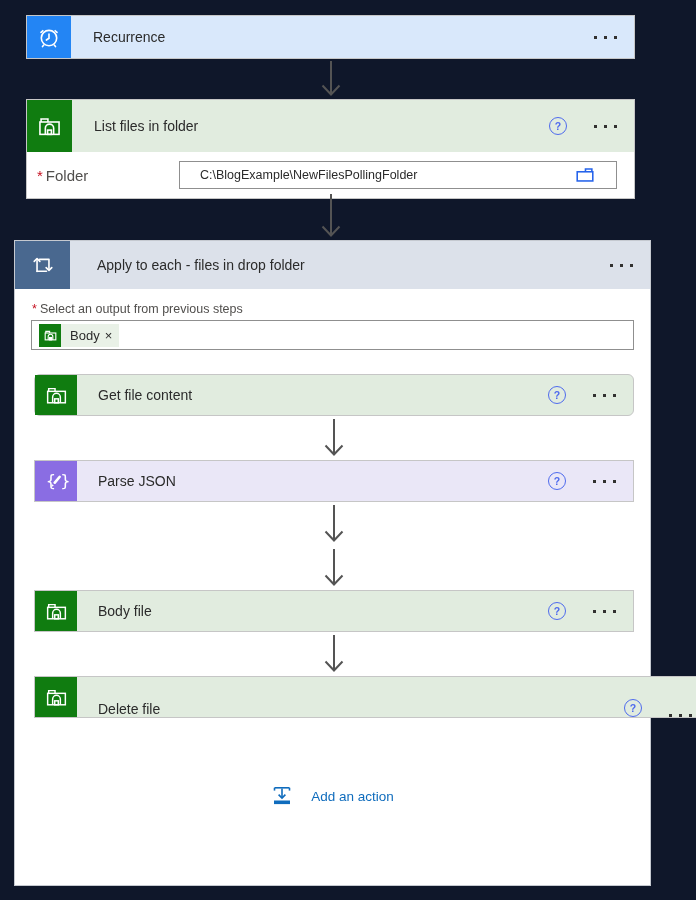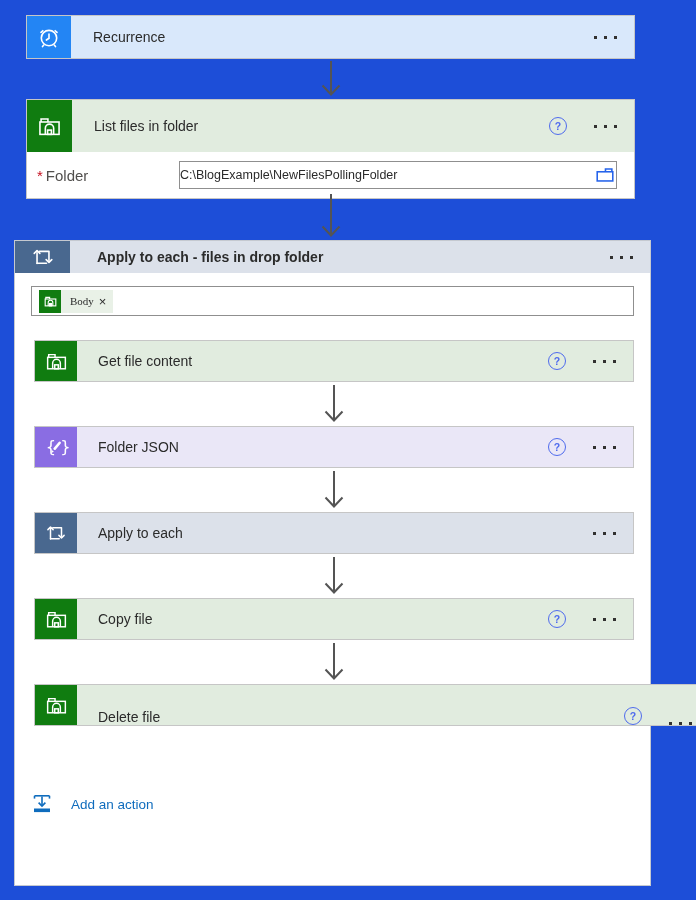--- a/index.html
+++ b/index.html
@@ -1,16 +1,16 @@
 <!DOCTYPE html>
 <html><head>
 <meta charset="utf-8">
 <style>
   html,body{margin:0;padding:0;background:#f4f5f6;}
-  .canvas{position:relative;width:696px;height:900px;background:#1d4ed8;
+  .canvas{position:relative;width:696px;height:900px;background:#0f172a;
           font-family:"Liberation Sans",sans-serif;overflow:hidden;}
   
   .card{display:flex;align-items:center;background:#fff;border:1px solid #c6c6c6;box-sizing:border-box;}
   .tile{height:100%;flex:0 0 auto;display:flex;align-items:center;justify-content:center;}
   .tile-blue{background:#2385f4;width:44px;}
   .tile-green{background:#107c10;}
   .tile-slate{background:#49688f;}
   .tile-purple{background:#8a6de3;}
   .hdr-blue{background:#d9e8fb;}
   .hdr-green{background:#e1ecdf;}
@@ -26,45 +26,45 @@
   
   #recurrence{position:absolute;left:26px;top:15px;width:609px;height:44px;}
   #arrow1{position:absolute;left:26px;top:59px;width:609px;height:40px;}
   #listfiles{position:absolute;left:26px;top:99px;width:609px;border:1px solid #c6c6c6;box-sizing:border-box;background:#fff;}
   #listfiles .lf-header{display:flex;align-items:center;height:52px;}
   #listfiles .tile{width:45px;}
   .lf-body{height:46px;display:flex;align-items:center;padding:0 17px 0 10px;background:#fff;}
   .param-label{width:142px;font-size:15px;color:#514f4d;flex:0 0 auto;}
   .req{color:#c50f1f;margin-right:3px;}
   .text-input{flex:1;height:28px;border:1px solid #8f8f8f;background:#fff;display:flex;
-              align-items:center;padding:0 0;box-sizing:border-box;cursor:text;}
+              align-items:center;padding:0 20px;box-sizing:border-box;cursor:text;}
   .input-text{flex:1;font-size:12.5px;color:#2b2b2b;white-space:nowrap;overflow:hidden;}
   .picker{display:flex;align-items:center;cursor:pointer;}
   #arrow2{position:absolute;left:26px;top:191px;width:609px;height:49px;}
   
   .scope{position:absolute;left:14px;top:240px;width:637px;height:646px;background:#fff;
          border:1px solid #c5c9d0;box-sizing:border-box;}
-  .scope-header{height:32px;display:flex;align-items:center;cursor:pointer;font-weight:bold;}
+  .scope-header{height:48px;display:flex;align-items:center;cursor:pointer;}
   .scope-header .tile{width:55px;}
   .scope-header .card-title{margin-left:27px;}
   .scope-body{padding:13px 16px 0 16px;}
   .sel-label{font-size:12.5px;color:#514f4d;margin:0 0 4px 1px;}
   .token-input{height:30px;border:1px solid #8f8f8f;background:#fff;display:flex;
                align-items:center;padding:0 4px;box-sizing:border-box;cursor:text;}
   .token{display:inline-flex;align-items:center;height:23px;background:#e9f1e7;margin-left:3px;cursor:pointer;}
   .token-tile{width:22px;height:23px;background:#107c10;display:flex;align-items:center;justify-content:center;}
-  .token-label{font-size:11px;color:#2b2b2b;padding:0 5px 0 9px;font-family:Liberation Serif, serif;}
+  .token-label{font-size:13px;color:#2b2b2b;padding:0 5px 0 9px;}
   .token-x{font-size:13px;color:#2b2b2b;padding-right:7px;cursor:pointer;line-height:1;}
-  .inner{margin:24px 0 0 3px;width:600px;}
+  .inner{margin:24px 0 0 3px;width:600px;border-radius:6px;}
   .icard{height:42px;}
   .icard .tile{width:42px;}
   .icard .card-title{margin-left:21px;}
   .arrow-in{height:44px;width:600px;margin-left:3px;display:flex;align-items:center;justify-content:center;}
   .arrowflex{display:flex;align-items:center;justify-content:center;height:100%;}
-  .add-action{display:flex;align-items:center;margin-top:67px;gap:18px;cursor:pointer;}
+  .add-action{display:flex;align-items:center;justify-content:center;margin-top:67px;gap:18px;cursor:pointer;}
   .add-label{font-size:13.5px;color:#0f6cbd;}
   svg{display:block;}
 </style>
 </head>
 <body>
 
 <div class="canvas">
 
   <div class="card hdr-blue" id="recurrence">
     <div class="tile tile-blue">
@@ -149,20 +149,23 @@
       <div class="card-title">Apply to each - files in drop folder</div>
       <div class="flexspace"></div>
       <div class="dots">
           <i></i>
           <i></i>
           <i></i>
         </div>
     </div>
 
     <div class="scope-body">
+      <div class="sel-label">
+        <span class="req">*</span><span>Select an output from previous steps</span>
+      </div>
       <div class="token-input">
         <div class="token">
           <span class="token-tile">
             <svg width="15" height="15" viewBox="0 0 24 24" fill="none" stroke="#fff" stroke-width="1.8">
               <path d="M4.5 8 V5.4 H10.6 V8"></path>
               <rect x="3.5" y="8" width="17" height="11"></rect>
               <path d="M8.3 19 V13.6 a3.7 3.7 0 0 1 7.4 0 V19"></path>
               <rect x="10.3" y="15.2" width="3.4" height="3.8"></rect>
             </svg>
           </span>
@@ -201,73 +204,55 @@
         <div class="tile tile-purple">
           <svg width="26" height="26" viewBox="0 0 24 24">
             <text x="2.5" y="17" font-size="15" fill="#fff" font-family="DejaVu Sans, sans-serif">{</text>
             <text x="16" y="17" font-size="15" fill="#fff" font-family="DejaVu Sans, sans-serif">}</text>
             <g transform="rotate(40 12 12)">
               <rect x="10.9" y="5.8" width="2.4" height="9.3" rx="1" fill="#fff"></rect>
               <path d="M10.9 16.6 L12.1 19 L13.3 16.6 Z" fill="#fff"></path>
             </g>
           </svg>
         </div>
-        <div class="card-title">Folder JSON</div>
+        <div class="card-title">Parse JSON</div>
         <div class="flexspace"></div>
         <div class="help">?</div>
         <div class="dots">
             <i></i>
             <i></i>
             <i></i>
           </div>
       </div>
 
       <div class="arrow-in">
         <svg width="30" height="38" viewBox="0 0 30 38" fill="none" stroke="#545454" stroke-width="2">
           <path d="M15 0 V34"></path>
             <path d="M6.5 26.5 L15 35.5 L23.5 26.5"></path>
         </svg>
       </div>
 
-      <div class="card icard hdr-slate" style="width:600px;margin-left:3px;">
-        <div class="tile tile-slate">
-          <svg width="24" height="24" viewBox="0 0 24 24" fill="none" stroke="#fff" stroke-width="1.5" stroke-linecap="round" stroke-linejoin="round">
-            <path d="M6.5 18 V8"></path>
-              <path d="M3.9 8.6 L6.5 6 L9.1 8.6"></path>
-            <path d="M8.8 6.8 H17.5 V15.2"></path>
-              <path d="M14.9 14.4 L17.5 17 L20.1 14.4"></path>
-            <path d="M15.2 17.8 H6.5"></path>
-          </svg>
-        </div>
-        <div class="card-title">Apply to each</div>
-        <div class="flexspace"></div>
-        <div class="dots">
-            <i></i>
-            <i></i>
-            <i></i>
-          </div>
-      </div>
 
       <div class="arrow-in">
         <svg width="30" height="38" viewBox="0 0 30 38" fill="none" stroke="#545454" stroke-width="2">
           <path d="M15 0 V34"></path>
             <path d="M6.5 26.5 L15 35.5 L23.5 26.5"></path>
         </svg>
       </div>
 
       <div class="card icard hdr-green" style="width:600px;margin-left:3px;">
         <div class="tile tile-green">
           <svg width="25" height="25" viewBox="0 0 24 24" fill="none" stroke="#fff" stroke-width="1.4">
             <path d="M4.5 8 V5.4 H10.6 V8"></path>
               <rect x="3.5" y="8" width="17" height="11"></rect>
             <path d="M8.3 19 V13.6 a3.7 3.7 0 0 1 7.4 0 V19"></path>
               <rect x="10.3" y="15.2" width="3.4" height="3.8"></rect>
           </svg>
         </div>
-        <div class="card-title">Copy file</div>
+        <div class="card-title">Body file</div>
         <div class="flexspace"></div>
         <div class="help">?</div>
         <div class="dots">
             <i></i>
             <i></i>
             <i></i>
           </div>
       </div>
 
       <div class="arrow-in">

